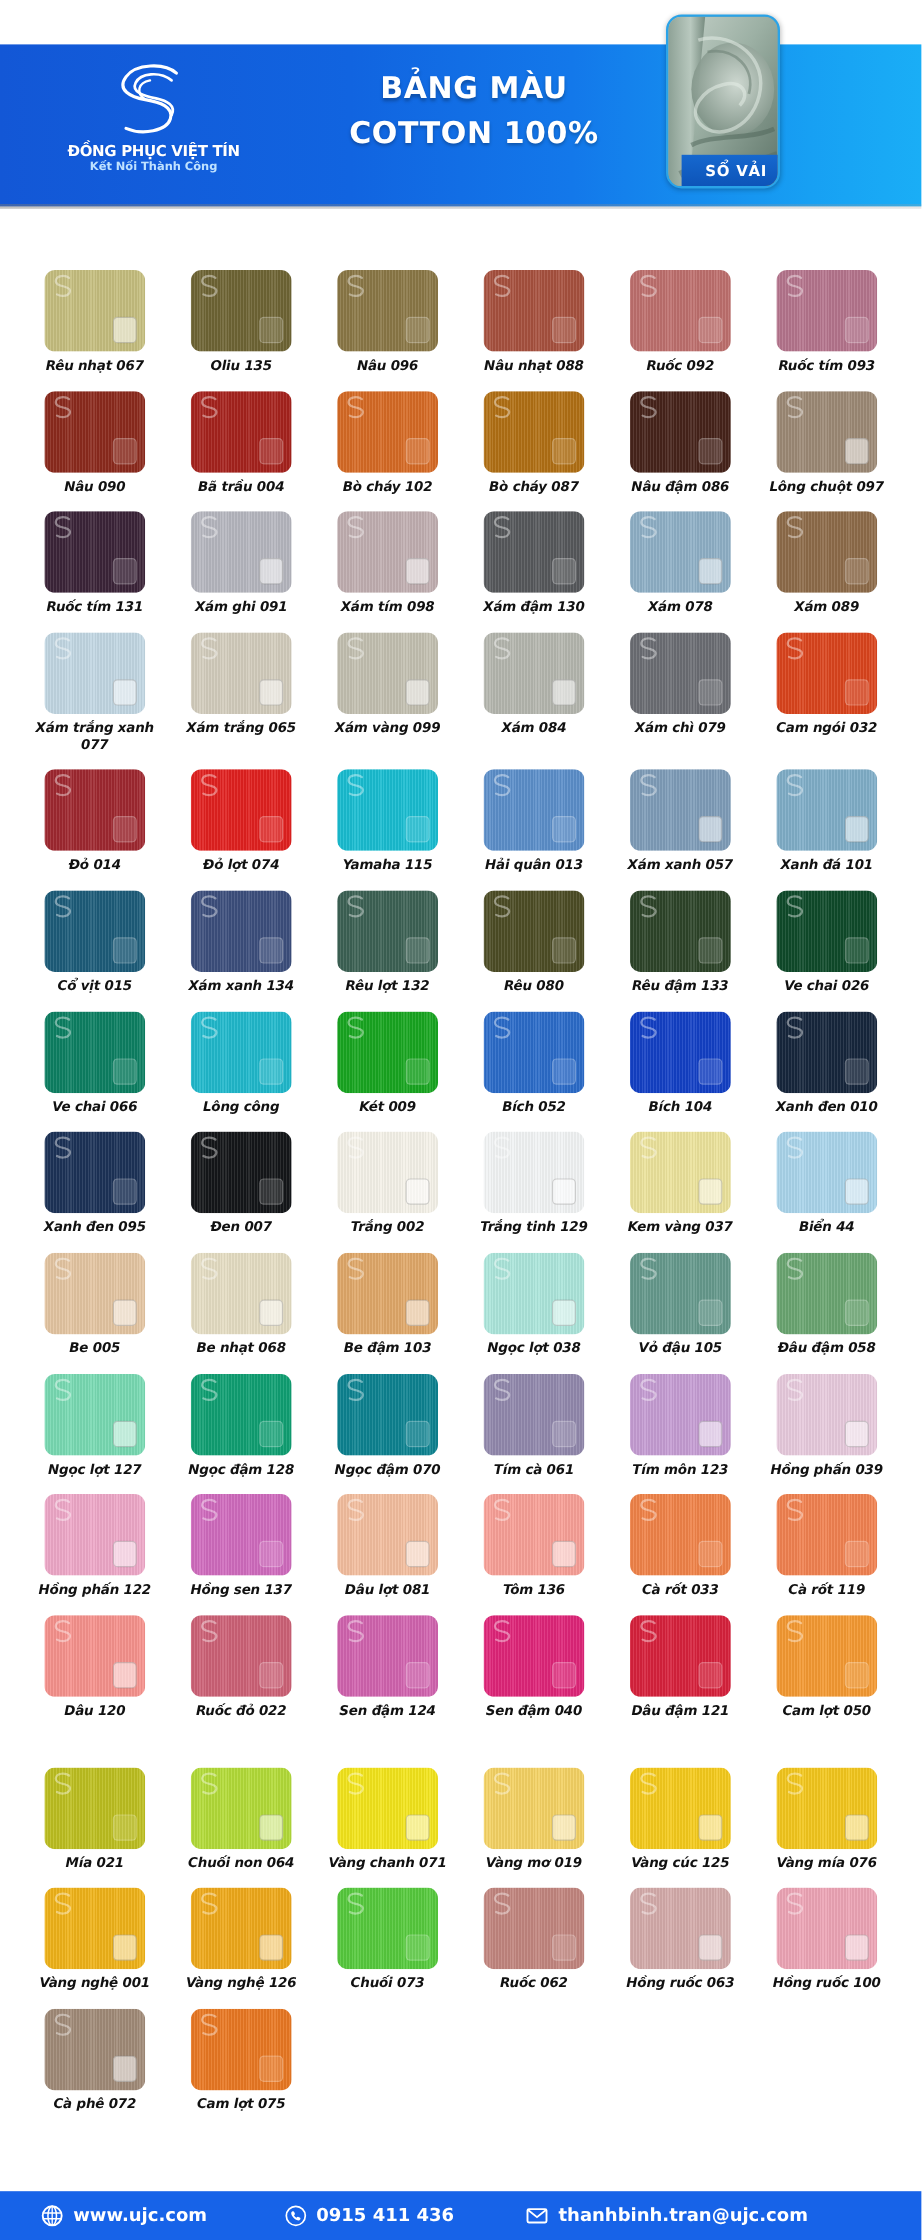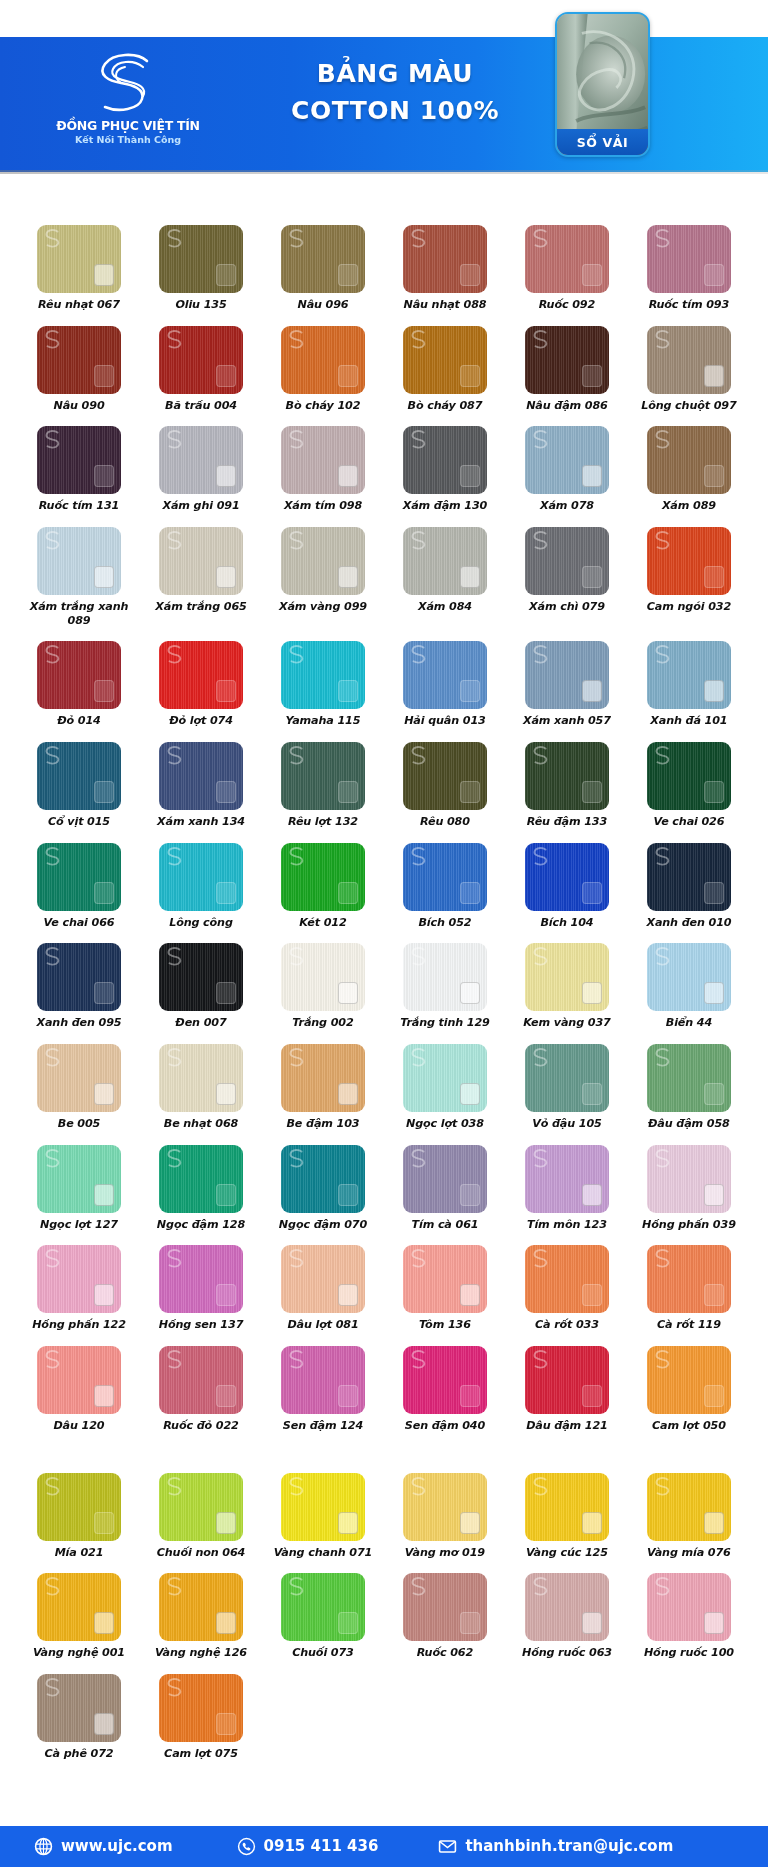--- a/index.html
+++ b/index.html
@@ -73,21 +73,21 @@
     width: 95px; height: 145px;
     border-radius: 13px;
     border: 2px solid #2aa3e8;
     overflow: hidden;
     box-shadow: 0 1px 4px rgba(0,0,0,.25);
     background: #8fa79b;
   }
   .fabric-img { width: 100%; height: 100%; display: block; }
   .fabric-label {
     position: absolute;
-    left: 0; bottom: 0;
+    left: 11px; bottom: 0;
     width: 100%;
     height: 26px;
     background: linear-gradient(180deg, #1668cf, #0d54b8);
     color: #ffffff;
     font-family: "DejaVu Sans", sans-serif;
     font-weight: bold;
     font-size: 12.5px;
     display: flex; align-items: center; justify-content: center;
     letter-spacing: .6px;
   }
@@ -403,21 +403,21 @@
     </div>
     <div class="rowgap"></div>
     <div class="row">
       <div class="cell">
         <div class="swatch lightbg" style="background-color: rgb(193, 214, 226);">
           <span class="wm"><svg viewBox="0 0 24 24">
               <path d="M17 5 C13 2, 6 3, 5 7 C4 11, 9 12, 13 13 C17 14, 19 16, 17 19 C15 22, 9 22, 6 20" fill="none" stroke="#ffffff" stroke-width="2" stroke-linecap="round"></path>
             </svg></span>
           <span class="chip"></span>
         </div>
-        <div class="lbl">Xám trắng xanh 089</div>
+        <div class="lbl">Xám trắng xanh 077</div>
       </div>
       <div class="cell">
         <div class="swatch lightbg" style="background-color: rgb(210, 204, 188);">
           <span class="wm"><svg viewBox="0 0 24 24">
               <path d="M17 5 C13 2, 6 3, 5 7 C4 11, 9 12, 13 13 C17 14, 19 16, 17 19 C15 22, 9 22, 6 20" fill="none" stroke="#ffffff" stroke-width="2" stroke-linecap="round"></path>
             </svg></span>
           <span class="chip"></span>
         </div>
         <div class="lbl">Xám trắng 065</div>
       </div>
@@ -592,21 +592,21 @@
         </div>
         <div class="lbl">Lông công</div>
       </div>
       <div class="cell">
         <div class="swatch darkbg" style="background-color: rgb(24, 165, 32);">
           <span class="wm"><svg viewBox="0 0 24 24">
               <path d="M17 5 C13 2, 6 3, 5 7 C4 11, 9 12, 13 13 C17 14, 19 16, 17 19 C15 22, 9 22, 6 20" fill="none" stroke="#ffffff" stroke-width="2" stroke-linecap="round"></path>
             </svg></span>
           <span class="chip"></span>
         </div>
-        <div class="lbl">Két 012</div>
+        <div class="lbl">Két 009</div>
       </div>
       <div class="cell">
         <div class="swatch darkbg" style="background-color: rgb(43, 107, 200);">
           <span class="wm"><svg viewBox="0 0 24 24">
               <path d="M17 5 C13 2, 6 3, 5 7 C4 11, 9 12, 13 13 C17 14, 19 16, 17 19 C15 22, 9 22, 6 20" fill="none" stroke="#ffffff" stroke-width="2" stroke-linecap="round"></path>
             </svg></span>
           <span class="chip"></span>
         </div>
         <div class="lbl">Bích 052</div>
       </div>

